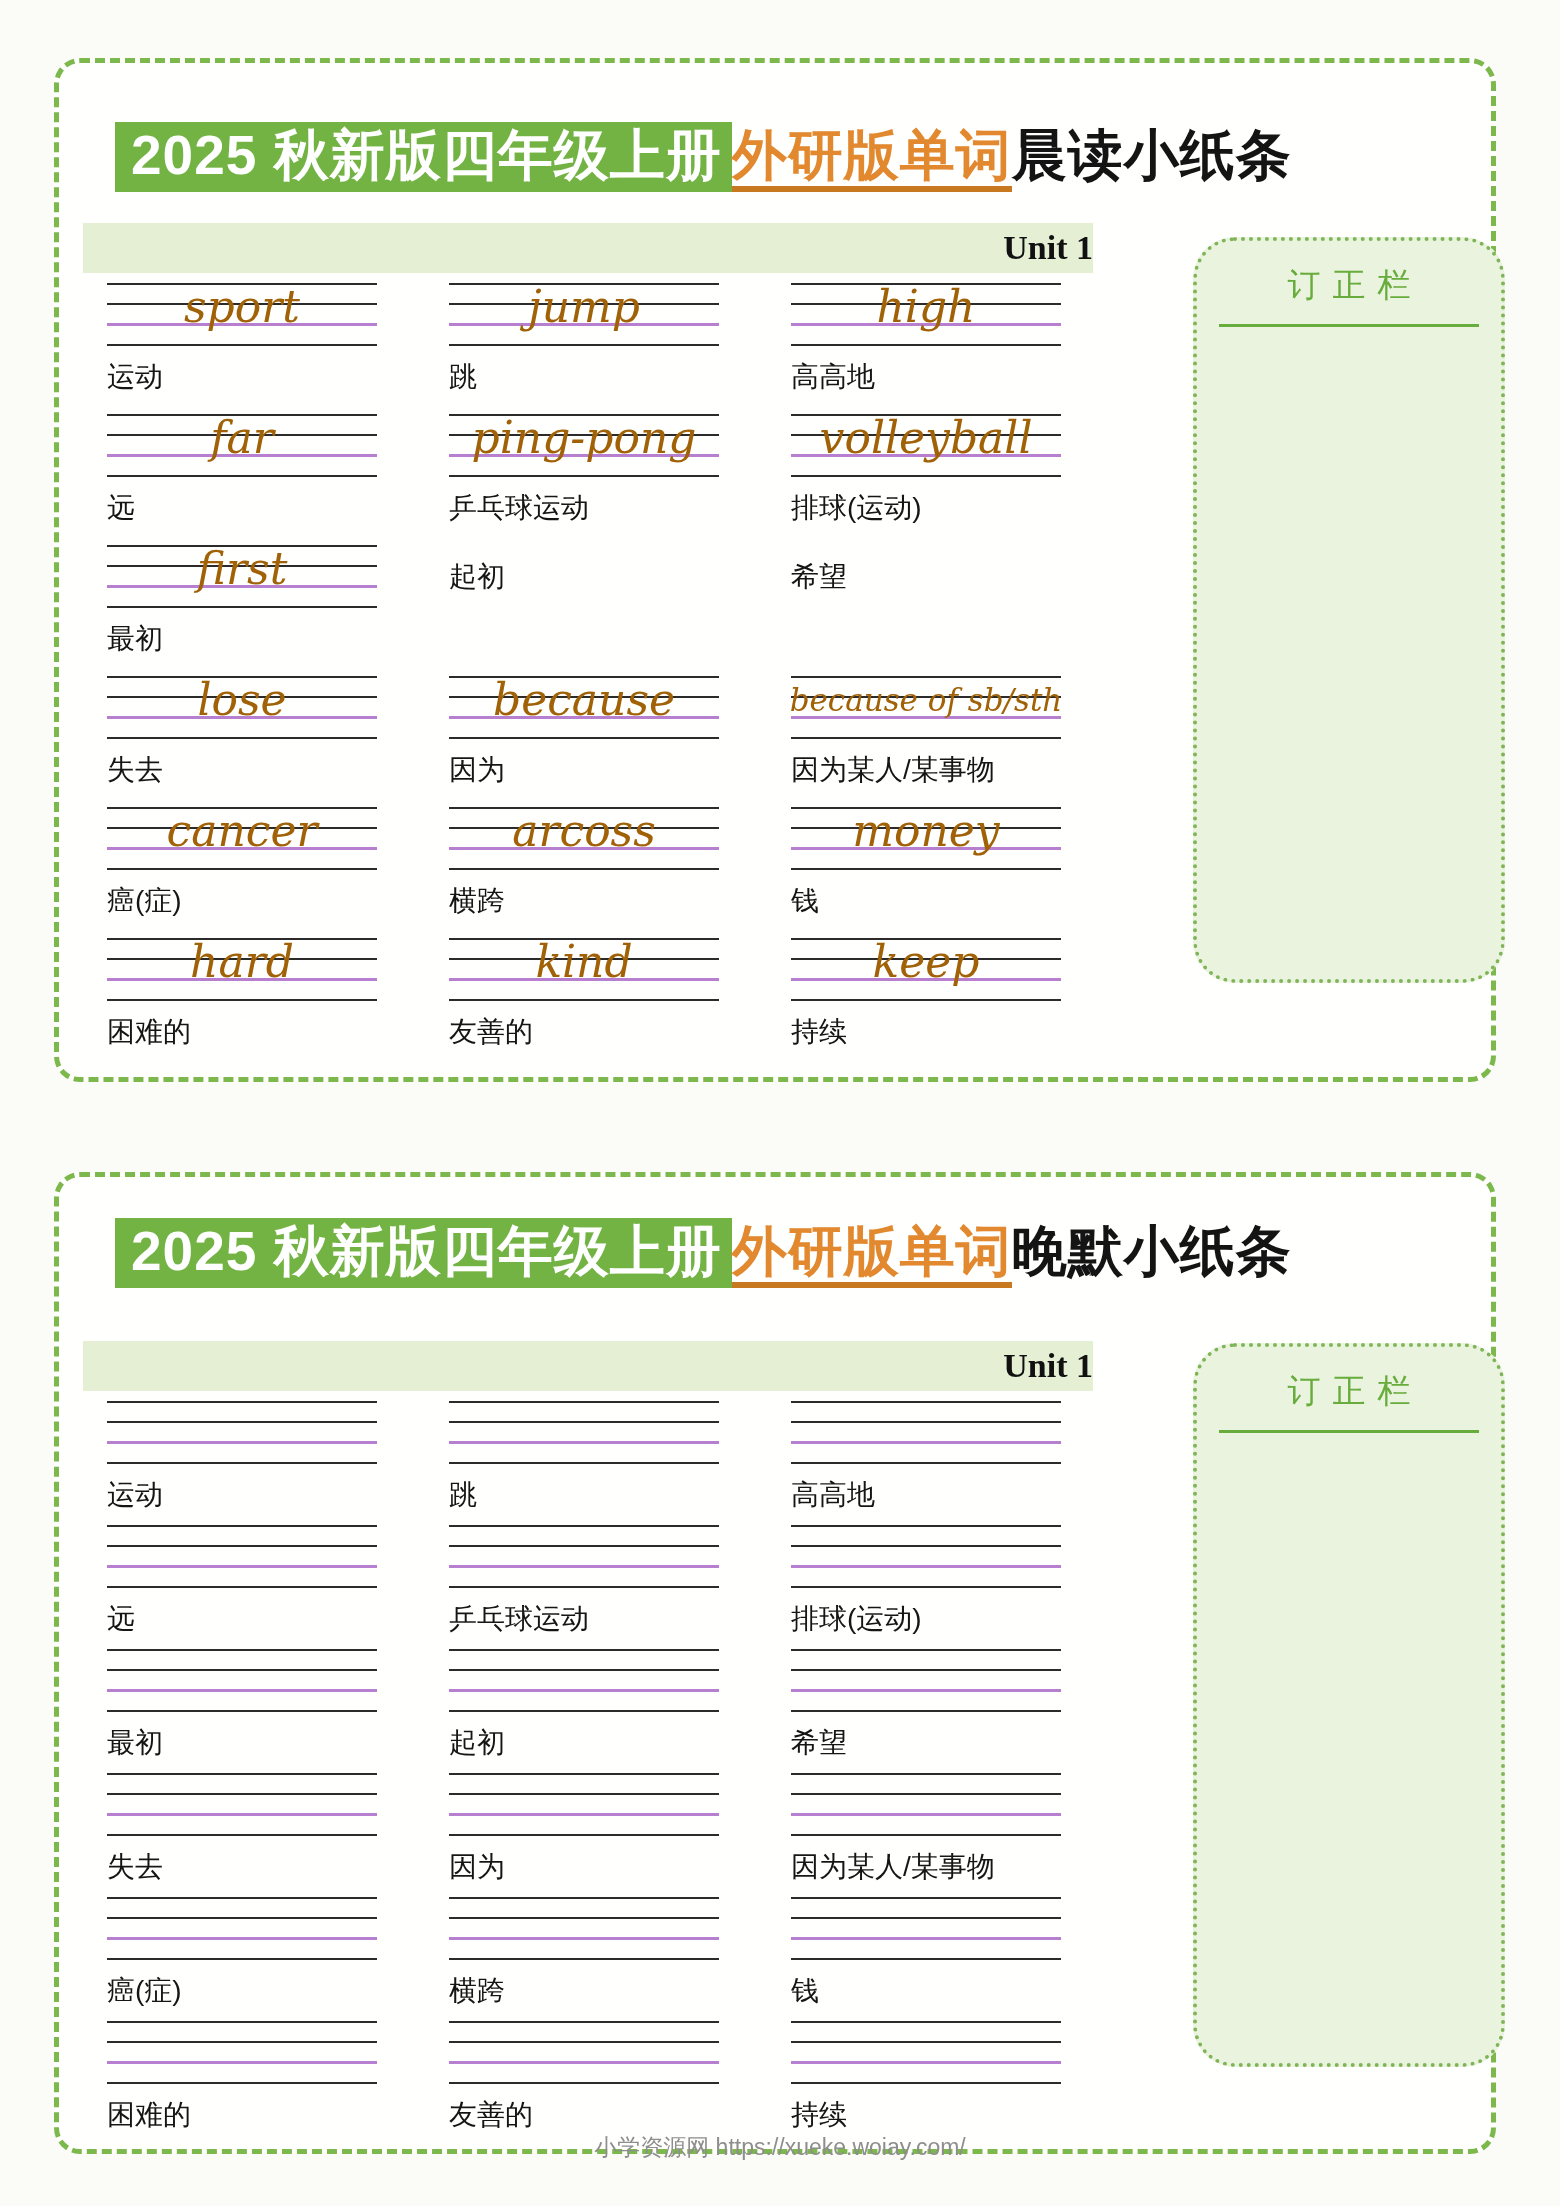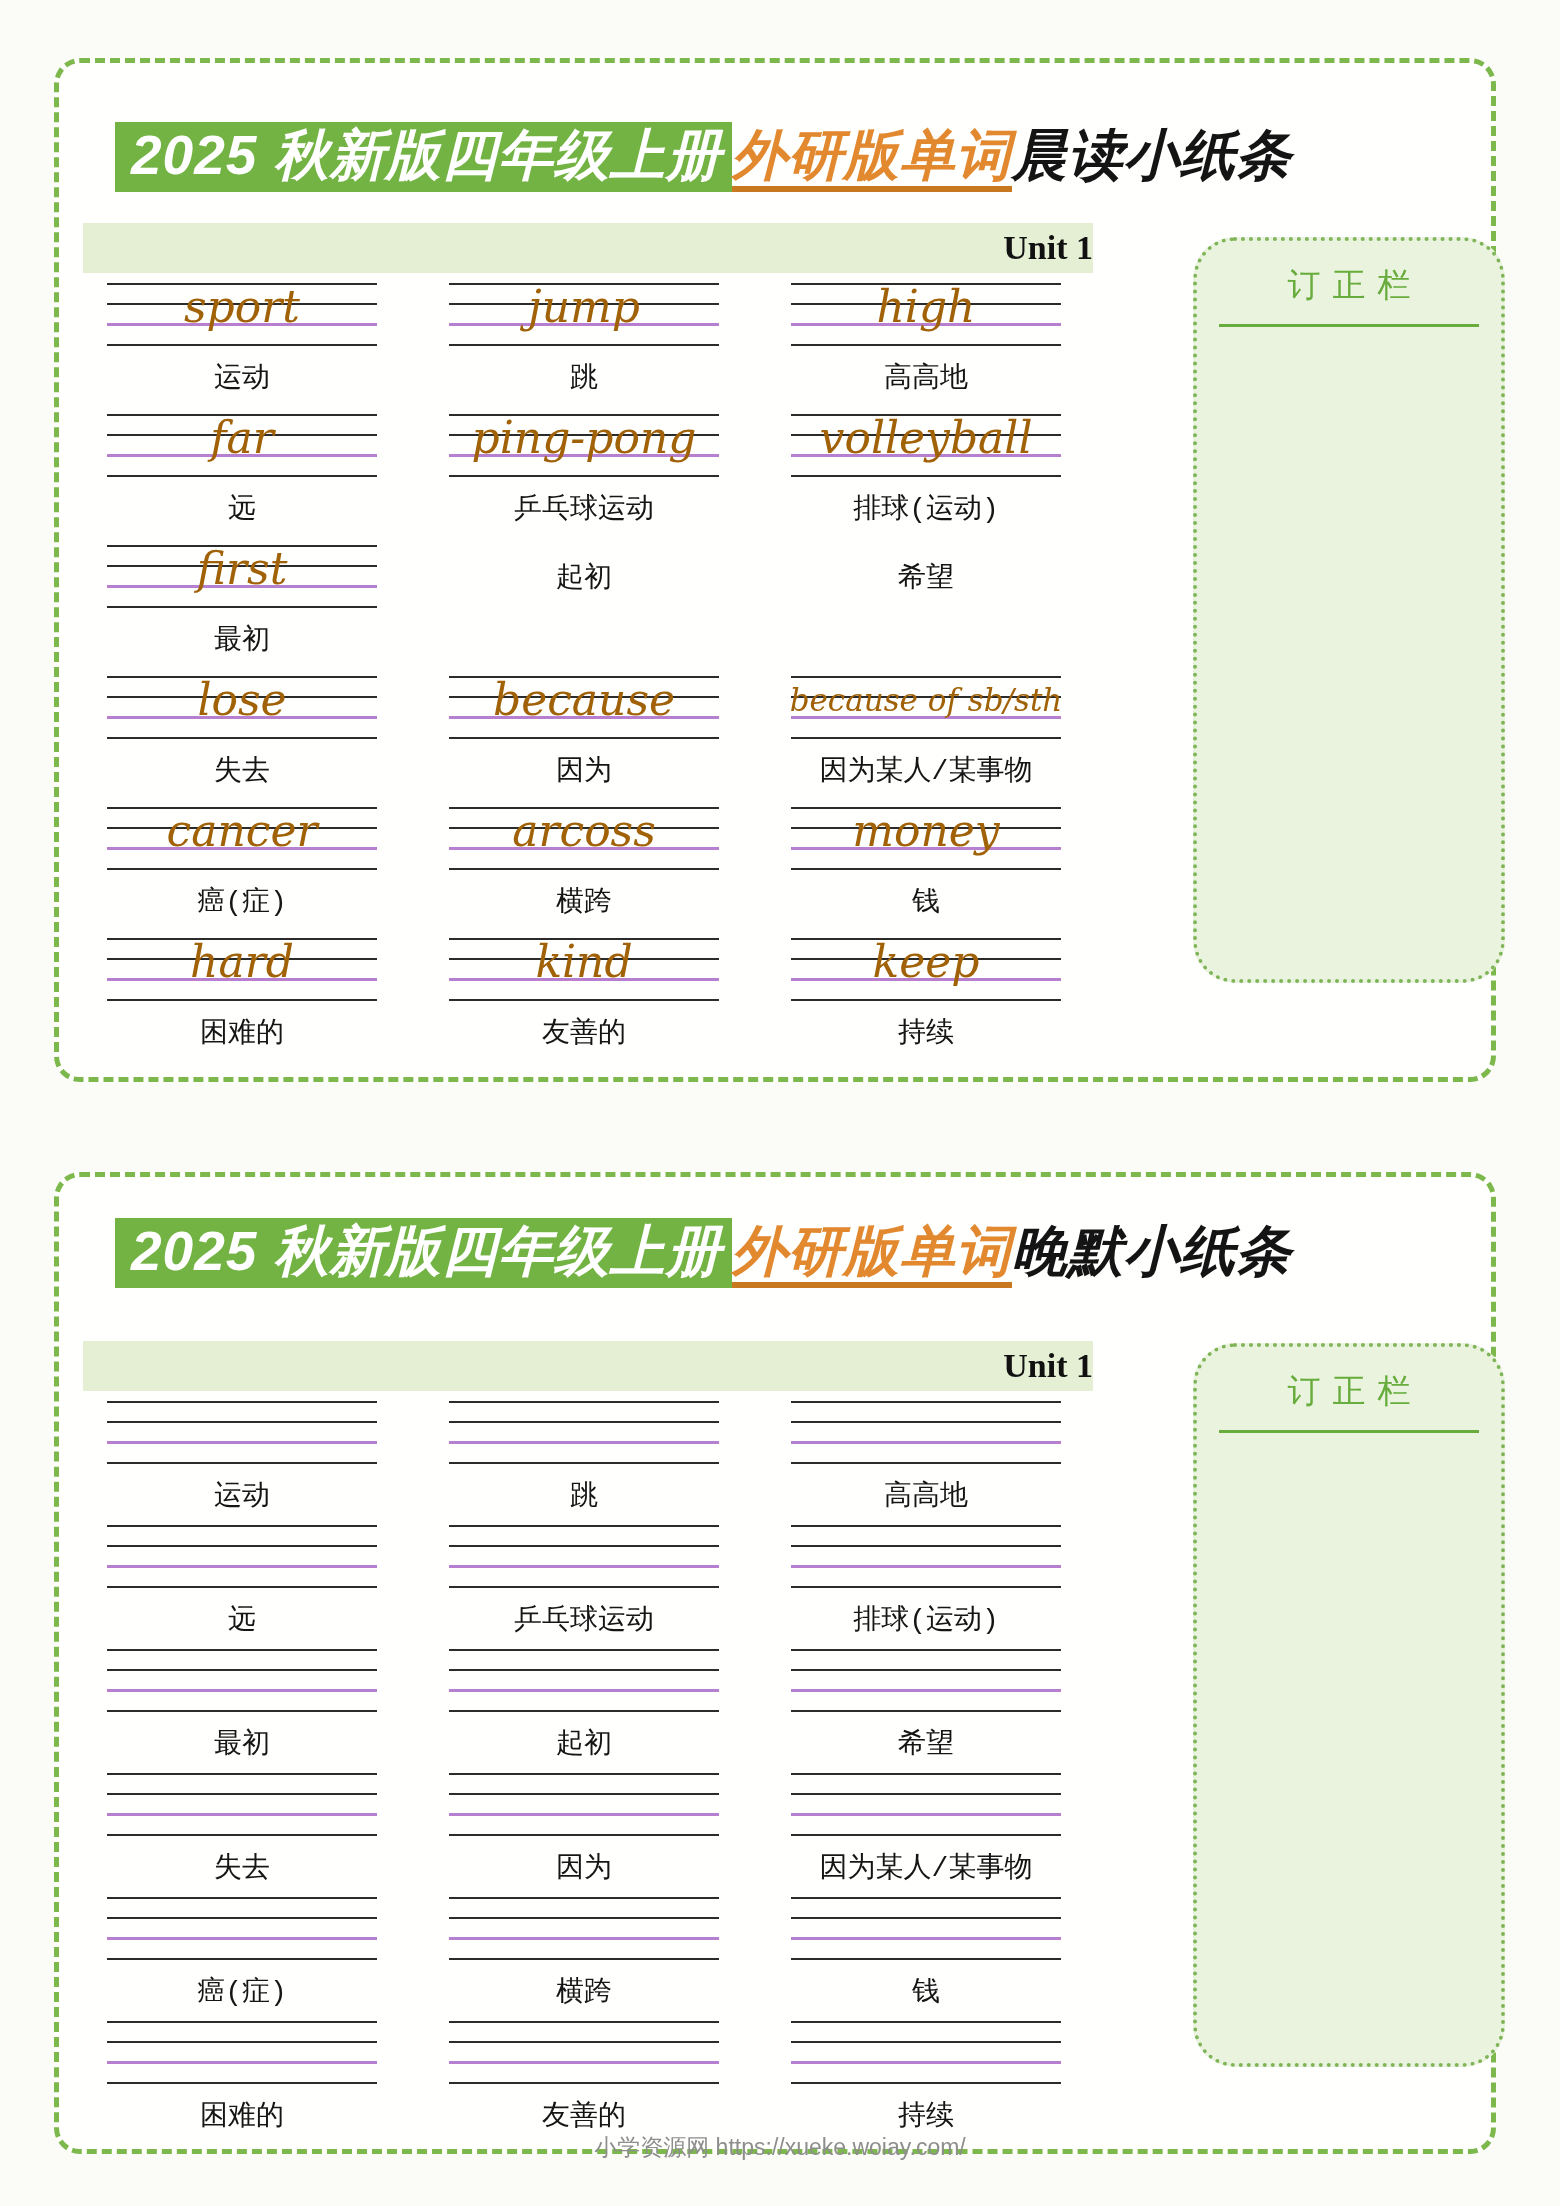--- a/index.html
+++ b/index.html
@@ -14,21 +14,21 @@
     position:absolute; left:54px; width:1442px;
     border:5px dashed #7cb84b; border-radius:26px;
     background:#fffffe; box-sizing:border-box;
   }
   #card-0 { top:58px;  height:1024px; }
   #card-1 { top:1172px; height:982px; }
 
   .card-title {
     margin:54px 0 0 56px;
     font-size:55px; font-weight:bold; line-height:76px;
-    white-space:nowrap; letter-spacing:1px;font-style:italic;
+    white-space:nowrap; letter-spacing:1px;
   }
   #card-1 .card-title { margin-top:36px; }
   .t-green  { background:#72b343; color:#ffffff; padding:2px 10px 6px 16px; }
   .t-orange { color:#e2882f; border-bottom:6px solid #c8781f; padding-bottom:0px; }
   .t-black  { color:#141414; }
 
   .body { display:flex; margin-top:30px; }
   #card-1 .body { margin-top:52px; }
   .left { width:1010px; margin-left:24px; flex:none; }
 
@@ -55,22 +55,22 @@
   .word {
     position:absolute; left:-12px; right:-12px; top:-11px;
     text-align:center;
     font-family:"DejaVu Serif", serif; font-style:italic;
     font-size:44px; line-height:70px; color:#a16207;
     white-space:nowrap;
   }
   .word.small { font-size:31px;text-align:center; }
 
   .cn {
-    text-align:center; font-size:28px; color:#151515;
-    margin-top:13px; white-space:nowrap;font-family:Liberation Mono, monospace;
+    text-align:left; font-size:28px; color:#151515;
+    margin-top:13px; white-space:nowrap;
   }
 
   .correction {
     width:312px; margin-left:100px; margin-top:14px; flex:none;
     background:#e9f3dd; border:4px dotted #7fb558; border-radius:42px;
     box-sizing:border-box; padding-top:22px;
   }
   #card-0 .correction { height:746px; }
   #card-1 .correction { height:724px; margin-top:2px; }
   .correction-title {

